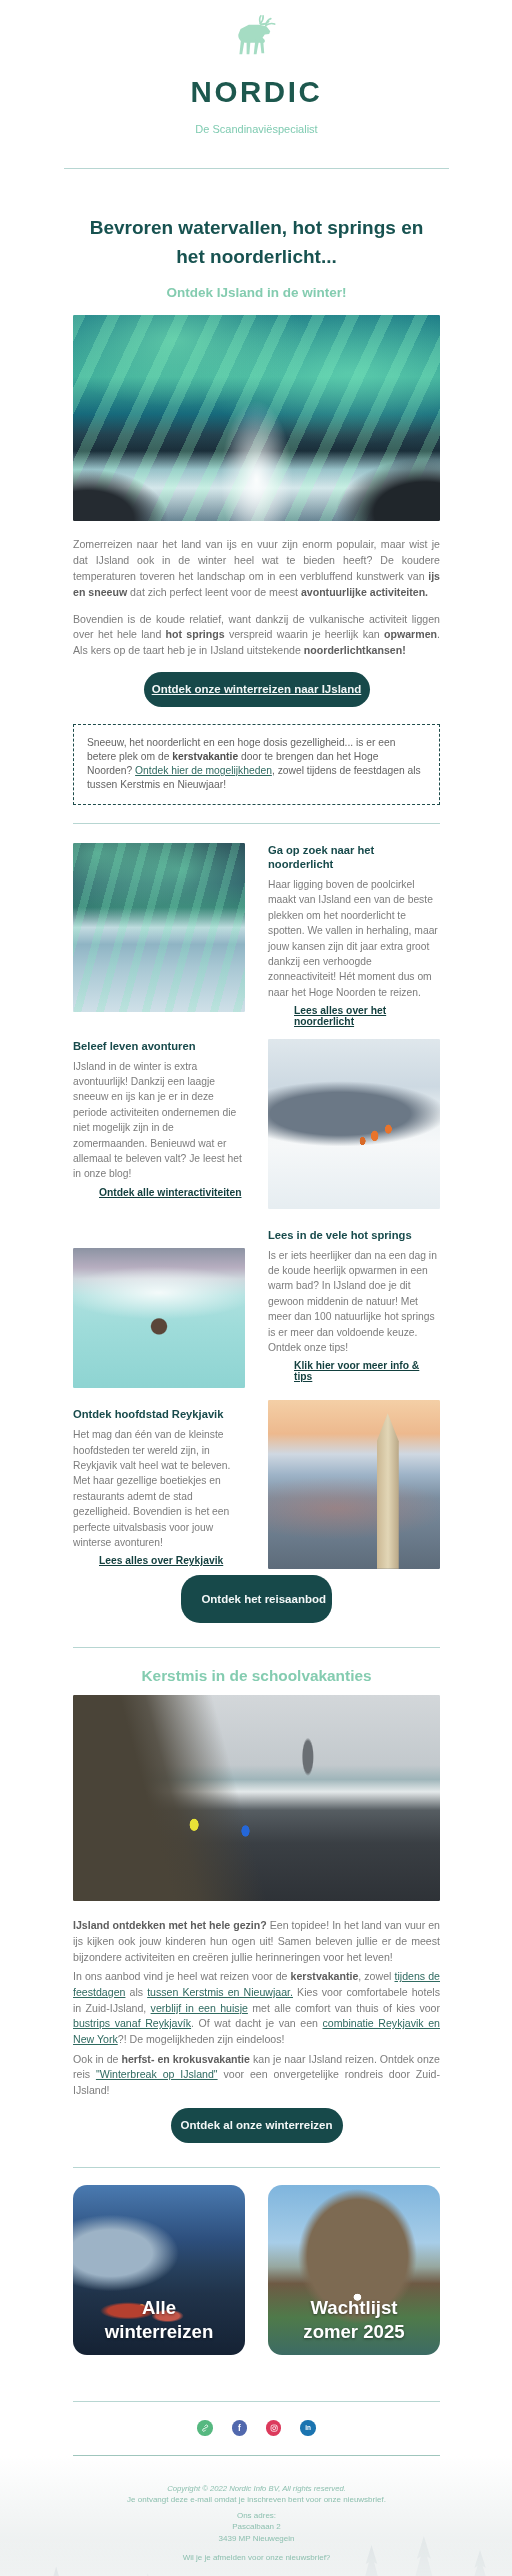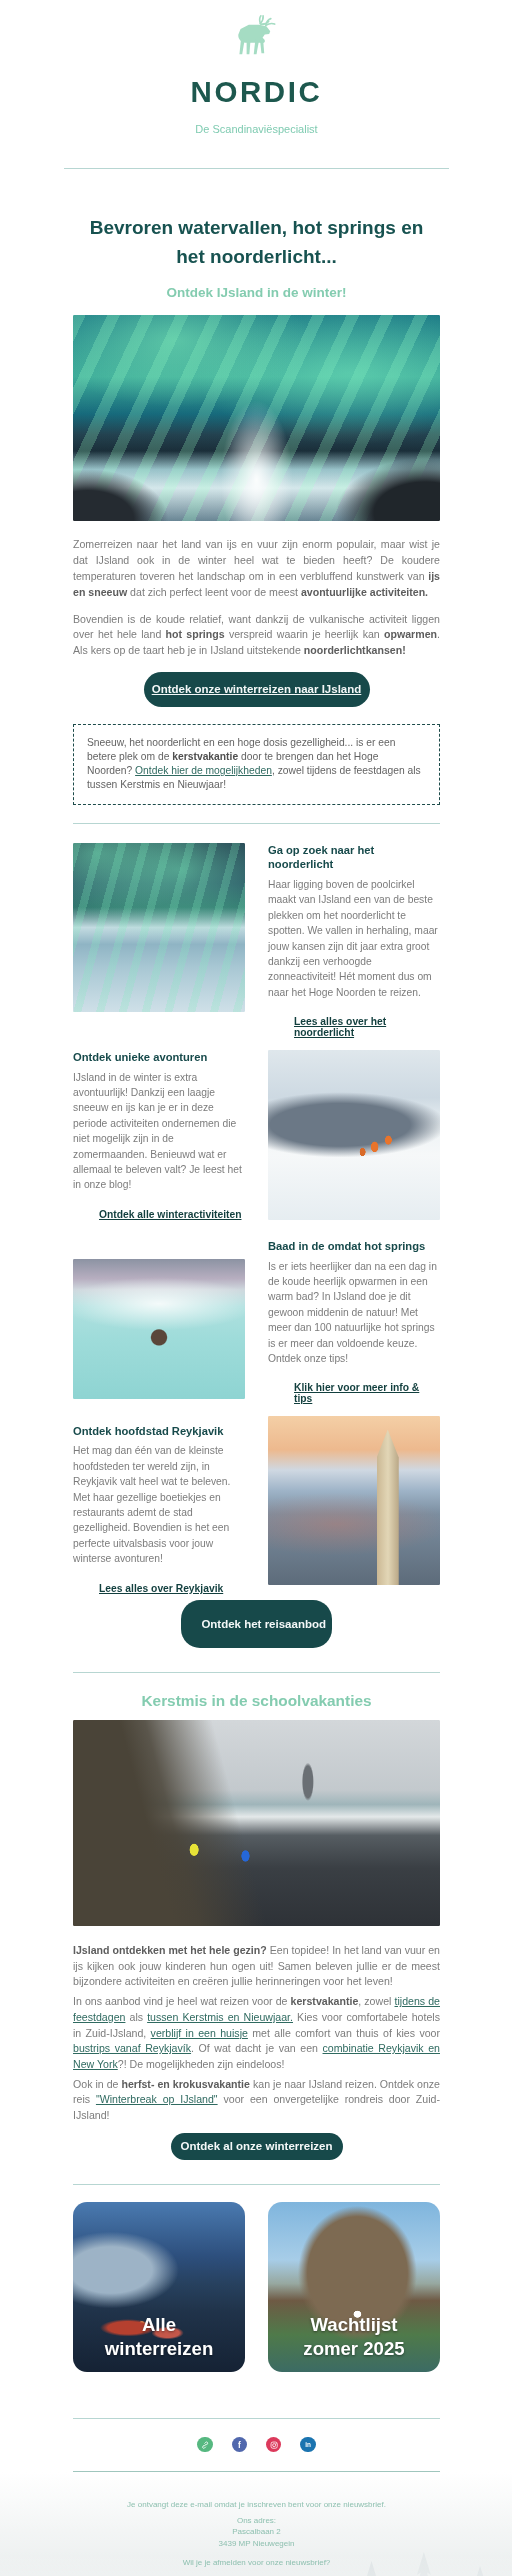--- a/index.html
+++ b/index.html
@@ -17,32 +17,32 @@
   .h2-mint{margin-top:14px;font-size:13.5px;line-height:16.7px;font-weight:700;color:#84ccb0;text-align:center;}
   .para{margin:0;color:#7c7c7c;font-size:10.6px;line-height:15.7px;text-align:justify;}
   .para.mt26{margin-top:16.7px}.para.mt22{margin-top:4px}.para.mt18{margin-top:11.5px}
   .t-bold{font-weight:700;color:#5d5d5d;}
   .t-link{color:#2f6a60;text-decoration:underline;}
   
   .btn{display:block;margin:0 auto;background:#17494a;color:#f4f8f8;border:none;border-radius:19px;
        font-family:"Liberation Sans",sans-serif;font-weight:700;font-size:11.5px;cursor:pointer;}
   .btn1{margin-top:13px;width:226px;height:35px;text-decoration:underline;}
   .btn2{margin-top:6.4px;width:151px;height:48px;text-align:right;}
-  .btn3{margin-top:9px;width:172px;height:27px;}
+  .btn3{margin-top:9px;width:172px;height:35px;}
   
   .note{margin-top:16.7px;border:1.3px dashed #1d4b4a;padding:11.5px 13px;text-align:left;
         color:#636363;font-size:10.3px;line-height:14px;}
   .note .t-bold{color:#4f4f4f;}
   .div2{margin-top:18px;}
   
   .feature{display:flex;gap:23px;}
   .feature .col{width:172px;flex:0 0 172px;}
   .feature h3{margin:0 0 5.1px;font-size:11.2px;line-height:14.7px;font-weight:700;color:#174a4b;}
   .feature p{margin:0;color:#7c7c7c;font-size:10.3px;line-height:15.4px;text-align:left;}
-  .flink{display:inline-block;margin-top:16px;color:#123f3e;font-size:10.3px;font-weight:700;text-decoration:underline;padding-left:26px;}
+  .flink{display:inline-block;margin-top:5px;color:#123f3e;font-size:10.3px;font-weight:700;text-decoration:underline;padding-left:26px;}
   .r1{margin-top:19px}.r2{margin-top:11.5px}.r3{margin-top:19px}.r4{margin-top:11.5px}
   .r4 .txt{padding-top:7.7px;}
   
   .ph{border-radius:1.3px;}
   .ph-hero{width:367px;height:206px;margin:13px auto 0;
     background:
       radial-gradient(58px 128px at 50% 80%, rgba(255,255,255,.95), rgba(255,255,255,0) 62%),
       radial-gradient(128px 77px at 96% 96%, #20262b 40%, rgba(32,38,43,0) 70%),
       radial-gradient(115px 71px at 4% 99%, #252b31 40%, rgba(37,43,49,0) 70%),
       radial-gradient(192px 96px at 28% 12%, rgba(130,240,185,.55), rgba(130,240,185,0) 70%),
@@ -163,31 +163,31 @@
       <div class="ph ph-aurora2 col"></div>
       <div class="col txt">
         <h3>Ga op zoek naar het noorderlicht</h3>
         <p>Haar ligging boven de poolcirkel maakt van IJsland een van de beste plekken om het noorderlicht te spotten. We vallen in herhaling, maar jouw kansen zijn dit jaar extra groot dankzij een verhoogde zonneactiviteit! Hét moment dus om naar het Hoge Noorden te reizen.</p>
         <a href="#" class="flink">Lees alles over het noorderlicht</a>
       </div>
     </div>
 
     <div class="feature r2">
       <div class="col txt">
-        <h3>Ontdek unieke avonturen</h3>
+        <h3>Beleef leven avonturen</h3>
         <p>IJsland in de winter is extra avontuurlijk! Dankzij een laagje sneeuw en ijs kan je er in deze periode activiteiten ondernemen die niet mogelijk zijn in de zomermaanden. Benieuwd wat er allemaal te beleven valt? Je leest het in onze blog!</p>
         <a href="#" class="flink">Ontdek alle winteractiviteiten</a>
       </div>
       <div class="ph ph-sled col"></div>
     </div>
 
     <div class="feature r3">
       <div class="ph ph-spring col"></div>
       <div class="col txt">
-        <h3>Baad in de omdat hot springs</h3>
+        <h3>Lees in de vele hot springs</h3>
         <p>Is er iets heerlijker dan na een dag in de koude heerlijk opwarmen in een warm bad? In IJsland doe je dit gewoon middenin de natuur! Met meer dan 100 natuurlijke hot springs is er meer dan voldoende keuze. Ontdek onze tips!</p>
         <a href="#" class="flink">Klik hier voor meer info &amp; tips</a>
       </div>
     </div>
 
     <div class="feature r4">
       <div class="col txt">
         <h3>Ontdek hoofdstad Reykjavik</h3>
         <p>Het mag dan één van de kleinste hoofdsteden ter wereld zijn, in Reykjavik valt heel wat te beleven. Met haar gezellige boetiekjes en restaurants ademt de stad gezelligheid. Bovendien is het een perfecte uitvalsbasis voor jouw winterse avonturen!</p>
         <a href="#" class="flink">Lees alles over Reykjavik</a>
@@ -260,20 +260,21 @@
   </svg>
   <svg class="trees t-right" width="192" height="83" viewBox="0 0 300 130">
     <g fill="#b6c3c9">
       <path d="M40 130 l20 0 -4 -26 5 3 -8 -30 5 3 -9 -30 -9 30 5 -3 -8 30 5 -3 z" opacity=".7"></path>
       <path d="M120 130 l24 0 -5 -32 6 4 -9 -34 6 4 -11 -36 -11 36 6 -4 -9 34 6 -4 z" opacity=".5"></path>
       <path d="M210 130 l20 0 -4 -24 5 3 -8 -26 5 3 -9 -28 -9 28 5 -3 -8 26 5 -3 z" opacity=".65"></path>
     </g>
   </svg>
   <div class="mist"></div>
   <div class="footer-text">
+    <div class="copyright">Copyright © 2022 Nordic Info BV, All rights reserved.</div>
     <div>Je ontvangt deze e-mail omdat je inschreven bent voor onze nieuwsbrief.</div>
     <div class="addr">
       <div>Ons adres:</div>
       <div>Pascalbaan 2</div>
       <div>3439 MP Nieuwegein</div>
     </div>
     <div class="unsub-q">Wil je je afmelden voor onze nieuwsbrief?</div><br>
     <a href="#" class="unsub">Afmelden</a>
   </div>
 </div>

